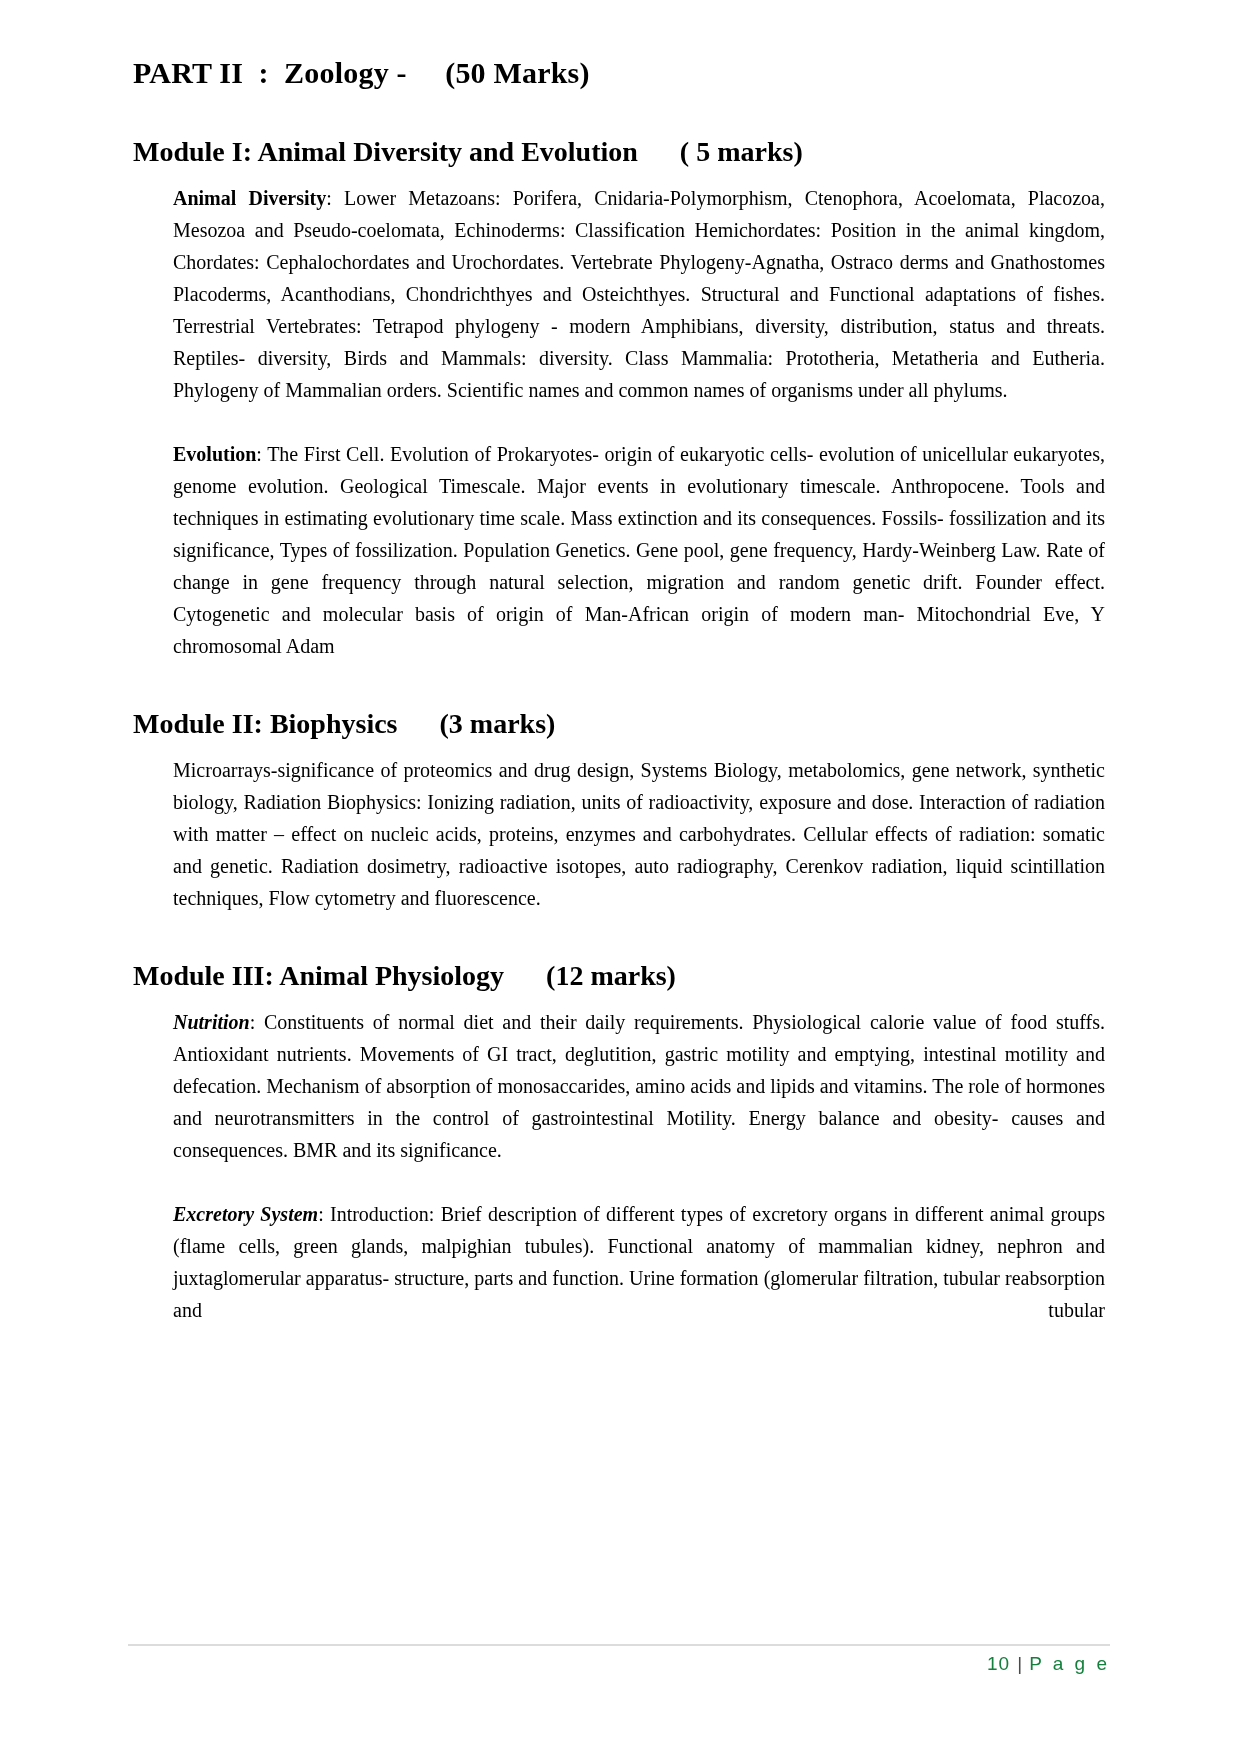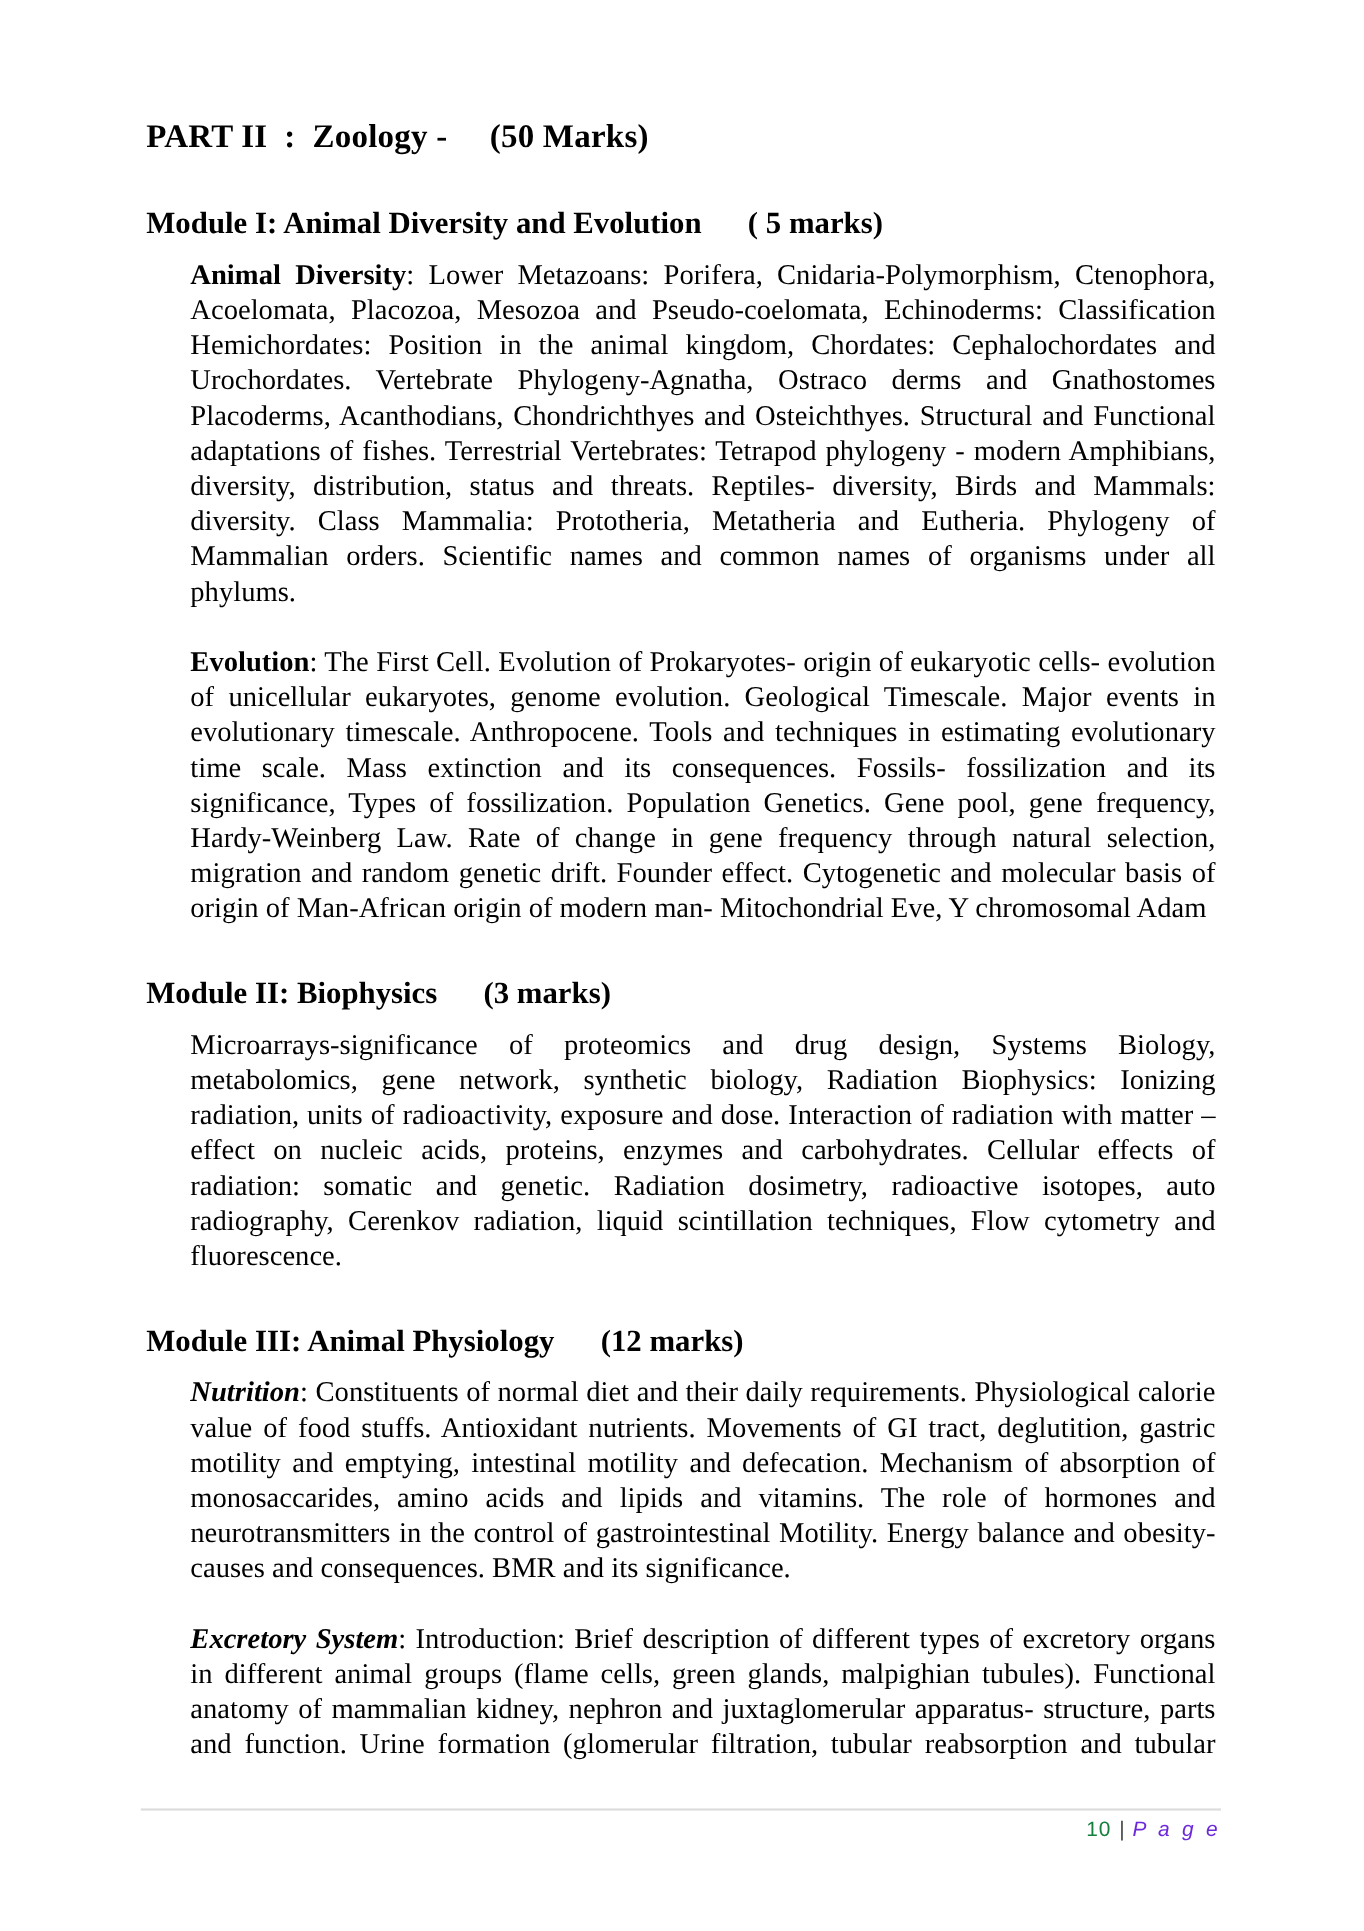--- a/index.html
+++ b/index.html
@@ -10,39 +10,39 @@
     color: #000000;
   }
   .page {
     position: relative;
     width: 1240px;
     height: 1755px;
     background: #ffffff;
     overflow: hidden;
   }
   .content {
-    padding: 108px 135px 0 133px;
+    padding: 56px 135px 0 133px;
   }
   .title {
     font-size: 30px;
     font-weight: bold;
     margin: 0;
     white-space: pre;
     letter-spacing: 0.2px;
   }
   .module-heading {
     font-size: 28px;
     font-weight: bold;
     margin: 46px 0 0 0;
     line-height: 32px;
     white-space: pre;
   }
   .module-heading .marks { margin-left: 42px; }
   .para {
-    font-size: 26px;
+    font-size: 20px;
     line-height: 32px;
     text-align: justify;
     margin: 14px 0 0 40px;
   }
   .para + .para { margin-top: 32px; }
   .lead { font-weight: bold; }
   .lead.italic { font-style: italic; }
   .cut { text-align-last: justify; }
   .footer {
     position: absolute;
@@ -50,21 +50,21 @@
     right: 130px;
     top: 1644px;
     border-top: 2px solid #dcdcdc;
     padding-top: 7px;
     text-align: right;
     font-family: "Liberation Sans", "DejaVu Sans", sans-serif;
     font-size: 19px;
   }
   .footer .num { color: #15803d; letter-spacing: 1px; }
   .footer .sep { color: #4a4a4a; margin: 0 7px; }
-  .footer .label { color: #6d28d9; letter-spacing: 3px; font-style: italic; }
+  .footer .label { color: #15803d; letter-spacing: 3px; }
 </style>
 </head>
 <body>
 
 <div class="page">
   <div class="content">
 
     <h1 class="title">PART II  :  Zoology -     (50 Marks)</h1>
 
     <h2 class="module-heading"><span>Module I: Animal Diversity and Evolution</span><span class="marks">( 5 marks)</span></h2>

